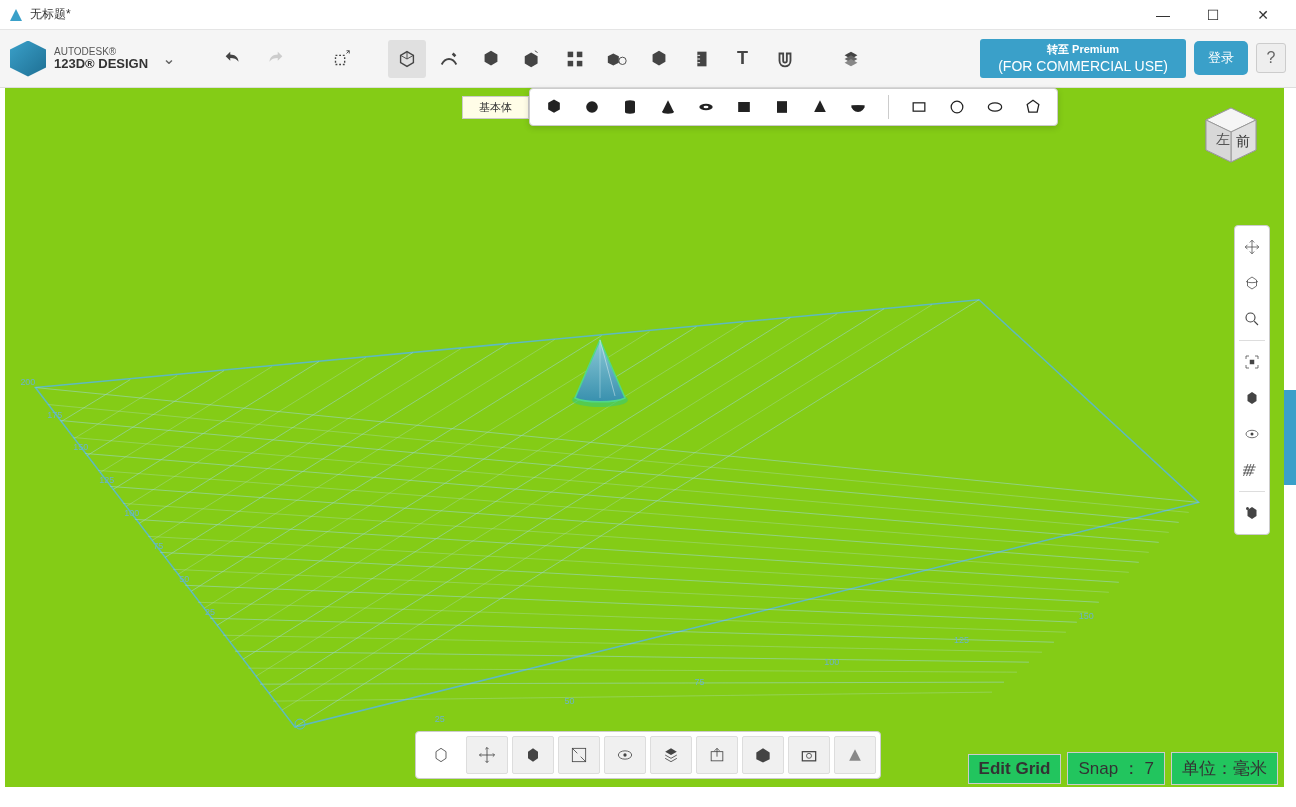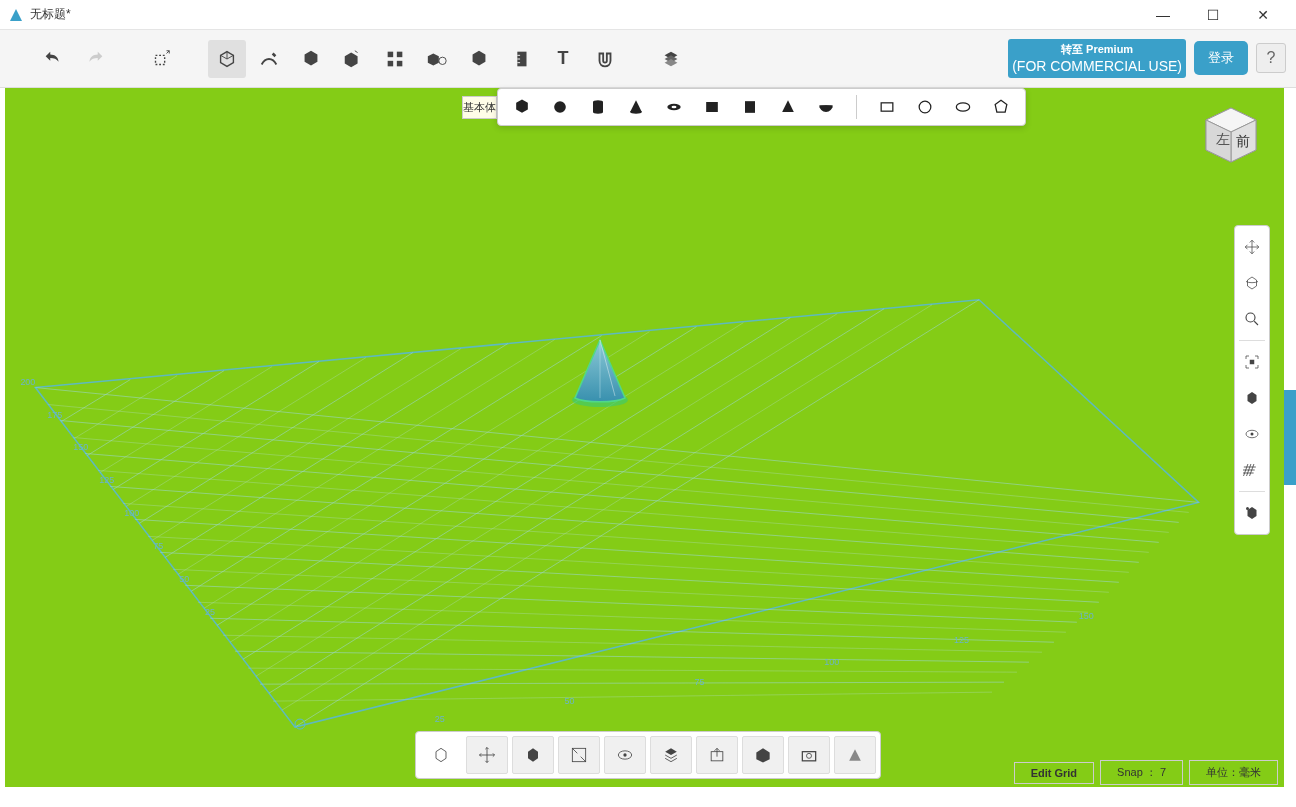--- a/index.html
+++ b/index.html
@@ -13,58 +13,66 @@
 .logo-block{display:flex;align-items:center;gap:8px;margin-right:10px}
 .logo-cube{width:36px;height:36px;background:linear-gradient(135deg,#3aa0c9,#1e6f93);clip-path:polygon(50% 0,100% 25%,100% 75%,50% 100%,0 75%,0 25%)}
 .logo-text{font-size:10px;color:#555;line-height:1.1}
 .logo-text b{font-size:13px;font-weight:600;color:#333}
 .drop-arrow{font-size:16px;color:#666;cursor:pointer;margin-left:6px}
 .tb-sep{width:20px}
 .tb-btn{width:38px;height:38px;display:flex;align-items:center;justify-content:center;cursor:pointer;border-radius:3px;color:#444}
 .tb-btn.active{background:#e0e0e0}
 .tb-btn.disabled{color:#bbb}
 .right-btns{margin-left:auto;display:flex;align-items:center;gap:8px}
-.premium{background:#3aa0c9;color:#fff;font-size:11px;padding:3px 4px;border-radius:3px;text-align:center;line-height:1.3;cursor:pointer}
+.premium{background:#3aa0c9;color:#fff;font-size:11px;padding:3px 18px;border-radius:3px;text-align:center;line-height:1.3;cursor:pointer}
 .login{background:#3aa0c9;color:#fff;font-size:13px;padding:8px 14px;border-radius:5px;cursor:pointer}
 .help{width:30px;height:30px;background:#eee;border:1px solid #ccc;display:flex;align-items:center;justify-content:center;font-size:16px;color:#666;cursor:pointer;border-radius:3px}
 .sub-toolbar{position:absolute;top:88px;left:462px;display:flex;align-items:center;z-index:10}
-.sub-label{background:#fffde7;border:1px solid #ccc;font-size:11px;padding:3px 0;color:#333}
+.sub-label{background:#fffde7;border:1px solid #ccc;font-size:11px;padding:3px 16px;color:#333}
 .sub-body{background:#fff;border:1px solid #ccc;border-radius:4px;display:flex;align-items:center;padding:6px 12px;gap:14px;box-shadow:0 2px 6px rgba(0,0,0,.15)}
 .sub-btn{width:24px;height:24px;display:flex;align-items:center;justify-content:center;cursor:pointer;color:#333}
 .sub-sep{width:1px;height:24px;background:#ccc;margin:0 4px}
 .viewport{position:absolute;top:88px;left:5px;right:12px;bottom:20px;background:#84cc16;overflow:hidden}
 .grid-svg{position:absolute;top:0;left:0;width:100%;height:100%}
 .viewcube{position:absolute;top:100px;right:30px;width:70px;height:70px;z-index:5}
 .right-panel{position:absolute;top:225px;right:26px;width:36px;background:#fff;border:1px solid #ccc;border-radius:4px;display:flex;flex-direction:column;padding:4px 0;gap:2px;z-index:5}
 .rp-btn{width:100%;height:34px;display:flex;align-items:center;justify-content:center;cursor:pointer;color:#444}
 .rp-sep{height:1px;background:#ddd;margin:2px 4px}
 .bottom-toolbar{position:absolute;bottom:28px;left:50%;transform:translateX(-50%);background:#fff;border:1px solid #ccc;border-radius:4px;display:flex;padding:4px;gap:4px;z-index:5}
 .bt-btn{width:42px;height:38px;background:#f0f0f0;border:1px solid #ddd;display:flex;align-items:center;justify-content:center;cursor:pointer;color:#444;border-radius:2px}
 .statusbar{position:absolute;bottom:22px;right:18px;display:flex;gap:6px;align-items:center;z-index:5}
-.status-btn{background:#84cc16;border:1px solid #ccc;font-size:11px;padding:4px 16px;color:#333;cursor:pointer}
+.status-btn{background:#22c55e;border:1px solid #ccc;font-size:17px;padding:4px 10px;color:#333;cursor:pointer}
 .right-tab{position:absolute;right:0;top:390px;width:12px;height:95px;background:#3aa0c9;z-index:6}
 svg{display:block}
 .cone{position:absolute;top:250px;left:560px;width:70px;height:70px;z-index:4}
 </style>
 </head>
 <body>
 
 <div class="titlebar">
   <svg class="app-icon" viewBox="0 0 16 16">
       <polygon points="8,2 14,14 2,14" fill="#3aa0c9"></polygon>
     </svg>
   <div class="title">无标题*</div>
   <div class="win-btns">
     <div class="win-btn">—</div>
     <div class="win-btn">☐</div>
     <div class="win-btn">✕</div>
   </div>
 </div>
 
 <div class="toolbar">
+  <div class="logo-block">
+    <div class="logo-cube"></div>
+    <div class="logo-text">
+      <div>AUTODESK®</div>
+      <b>123D® DESIGN</b>
+    </div>
+    <span class="drop-arrow">⌄</span>
+  </div>
   <div class="tb-sep"></div>
   <div class="tb-btn">
       <svg width="22" height="22" viewBox="0 0 24 24">
         <path d="M9 14l-5-5 5-5v3c5 0 9 3 9 8-2-3-5-4-9-4v3z" fill="#444"></path>
       </svg>
     </div>
   <div class="tb-btn disabled">
       <svg width="22" height="22" viewBox="0 0 24 24">
         <path d="M15 14l5-5-5-5v3c-5 0-9 3-9 8 2-3 5-4 9-4v3z" fill="#ccc"></path>
       </svg>

